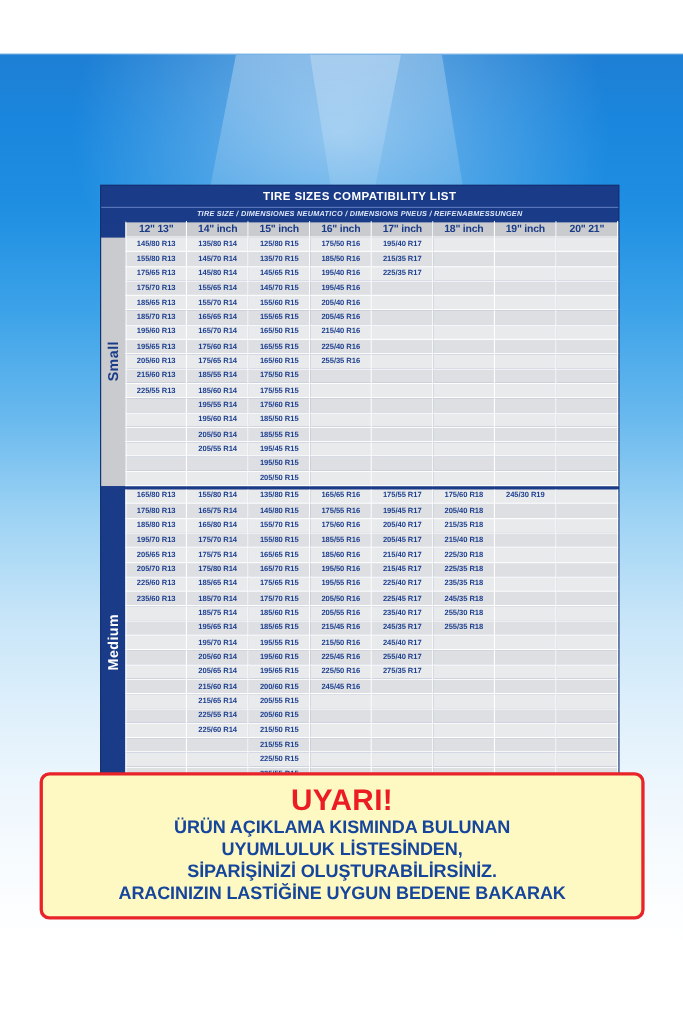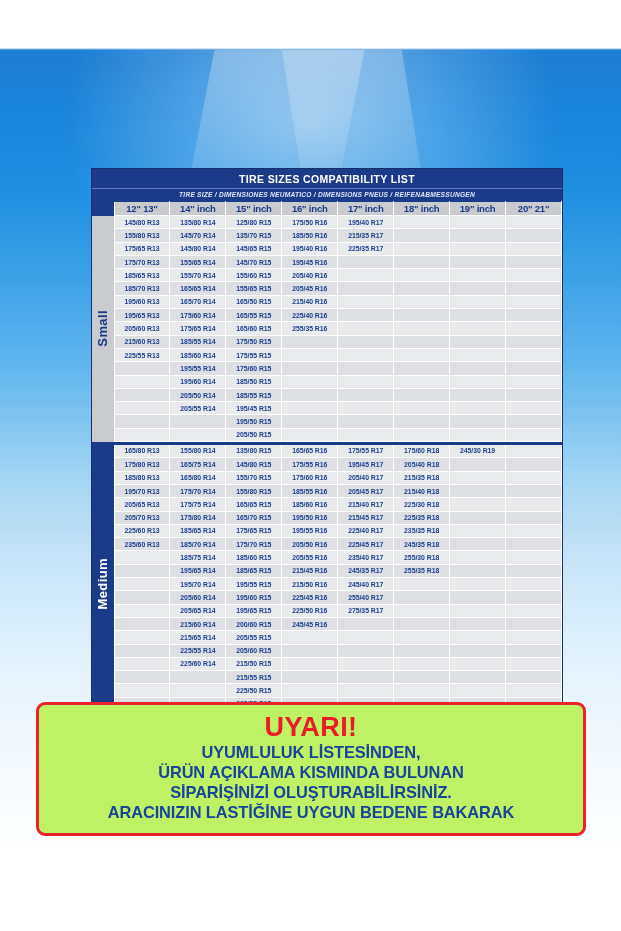--- a/index.html
+++ b/index.html
@@ -147,21 +147,21 @@
   td.sizecell.band-b { background: #dddfe2; }
   td.sizecell.first-col { border-left: 1px solid #ffffff; }
   .section-gap td { height: 3px; background: #1a3b87; border: none; padding: 0; }
 
   
   #warning-box {
     position: absolute;
     left: 36px;
     top: 702px;
     width: 550px;
-    background: #bef264;
+    background: #fef9c3;
     border: 3px solid #e8232a;
     border-radius: 9px;
     padding: 8px 10px 11px 10px;
     text-align: center;
     z-index: 2;
   }
   #warning-heading {
     color: #ec1c24;
     font-size: 27px;
     font-weight: bold;
@@ -591,18 +591,18 @@
           <td class="sizecell band-a"></td>
           <td class="sizecell band-a"></td>
         </tr>
       </tbody>
   </table>
 </div>
 
 <div id="warning-box">
   <div id="warning-heading">UYARI!</div>
   <div id="warning-lines">
+      <div class="warn-line">ÜRÜN AÇIKLAMA KISMINDA BULUNAN</div>
       <div class="warn-line">UYUMLULUK LİSTESİNDEN,</div>
-      <div class="warn-line">ÜRÜN AÇIKLAMA KISMINDA BULUNAN</div>
       <div class="warn-line">SİPARİŞİNİZİ OLUŞTURABİLİRSİNİZ.</div>
       <div class="warn-line">ARACINIZIN LASTİĞİNE UYGUN BEDENE BAKARAK</div>
     </div>
 </div>
 
 </body></html>

